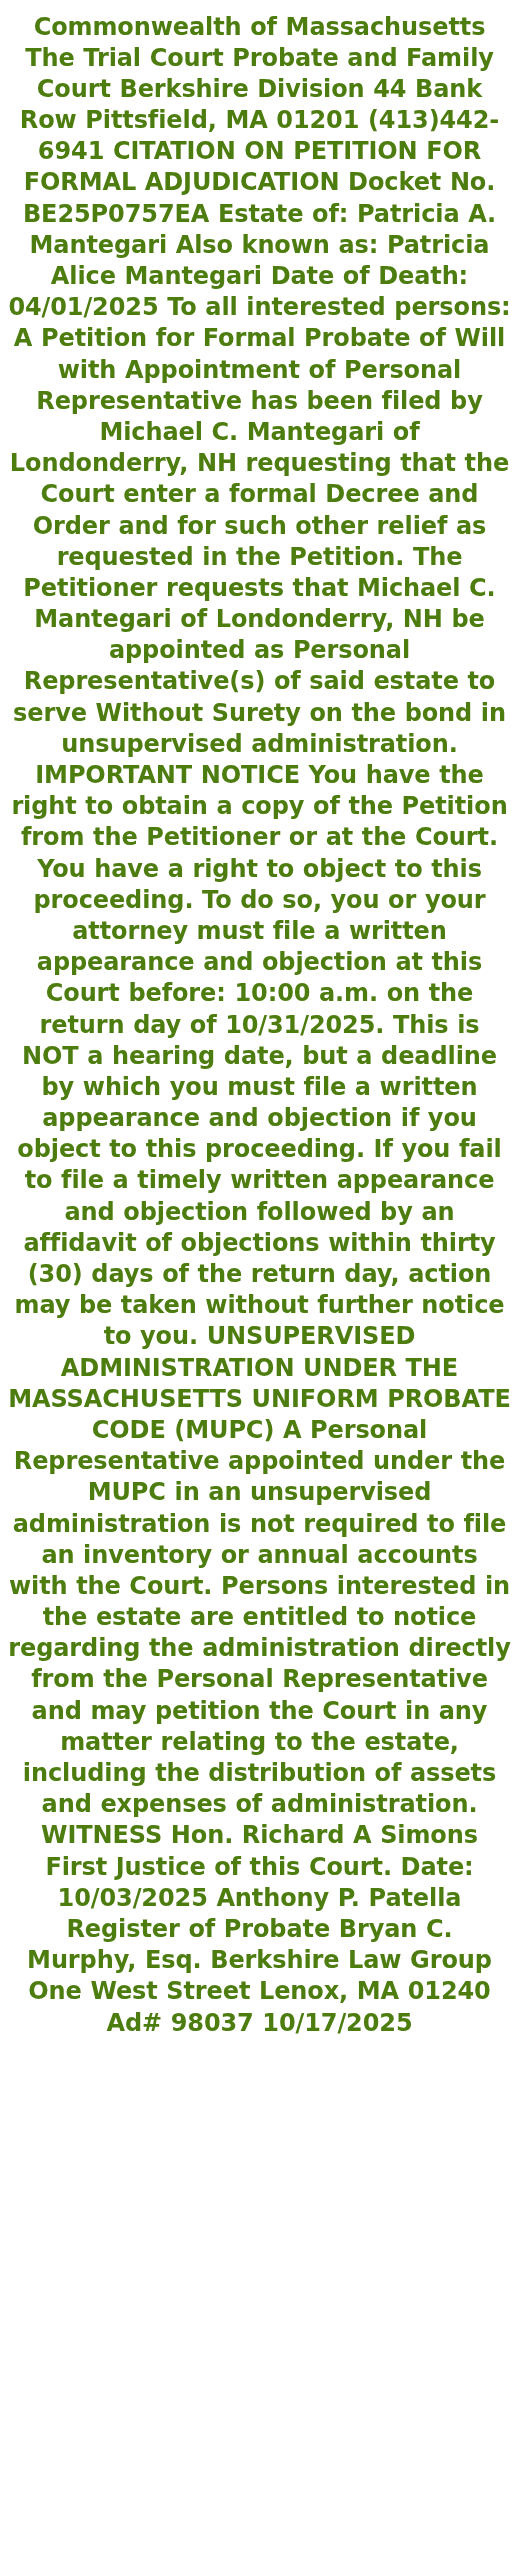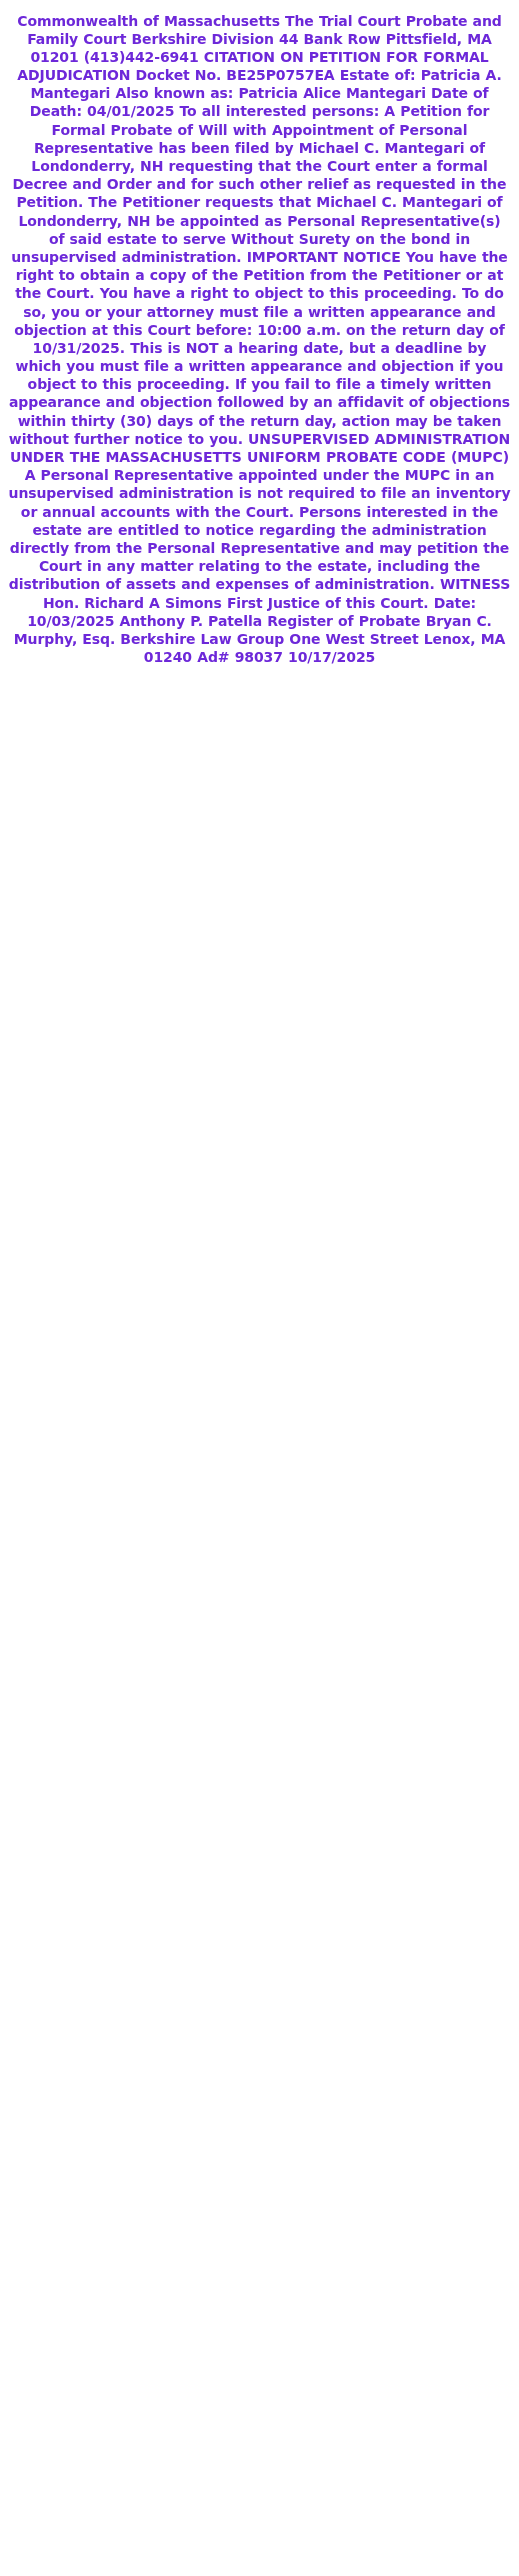--- a/index.html
+++ b/index.html
@@ -10,24 +10,24 @@
     width: 519px;
     background: #ffffff;
     font-family: "DejaVu Sans", sans-serif;
   }
   .notice {
     width: 519px;
     min-height: 2576px;
     box-sizing: border-box;
     padding: 11.5px 8.2px 8.2px 8.2px;
     background: #ffffff;
-    color: #6d28d9;
+    color: #4d7c0f;
     font-family: "DejaVu Sans", sans-serif;
     font-weight: bold;
-    font-size: 14px;
+    font-size: 24px;
     line-height: 1.30;
     text-align: center;
     letter-spacing: -0.1px;
     word-spacing: 0.4px;
   }
   .notice p {
     margin: 0;
     padding: 0;
     text-align: center;
   }

